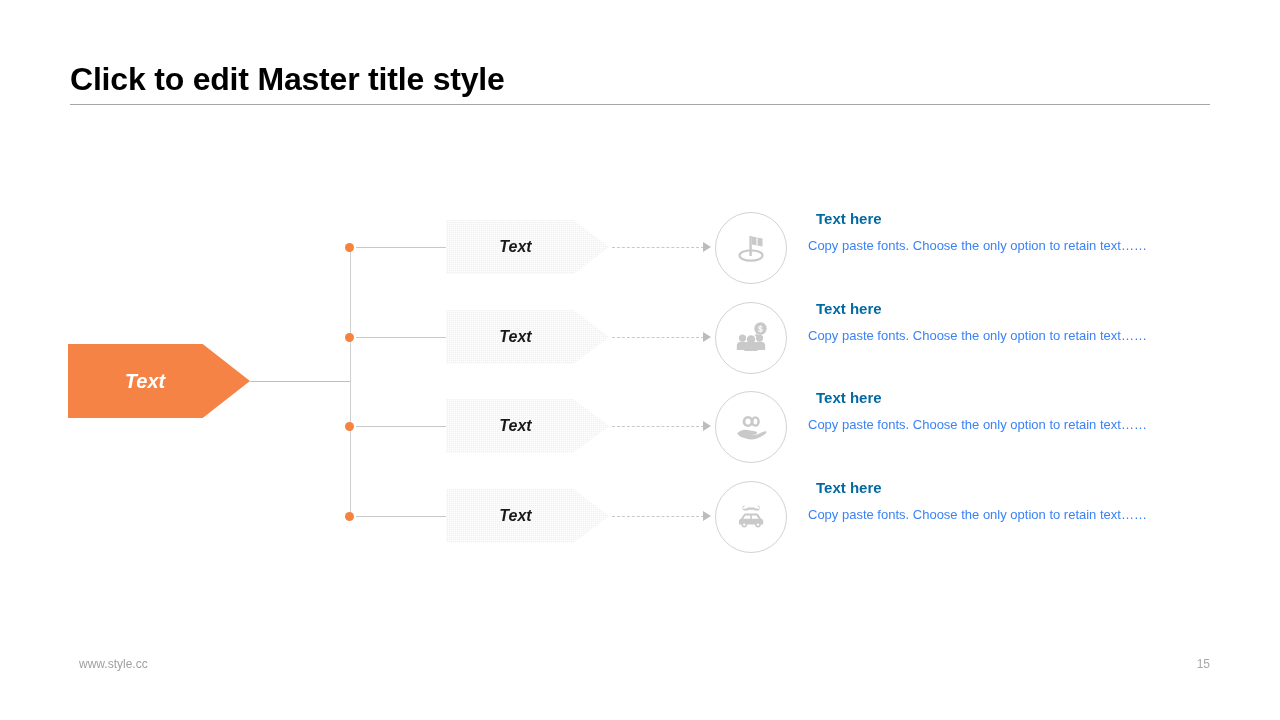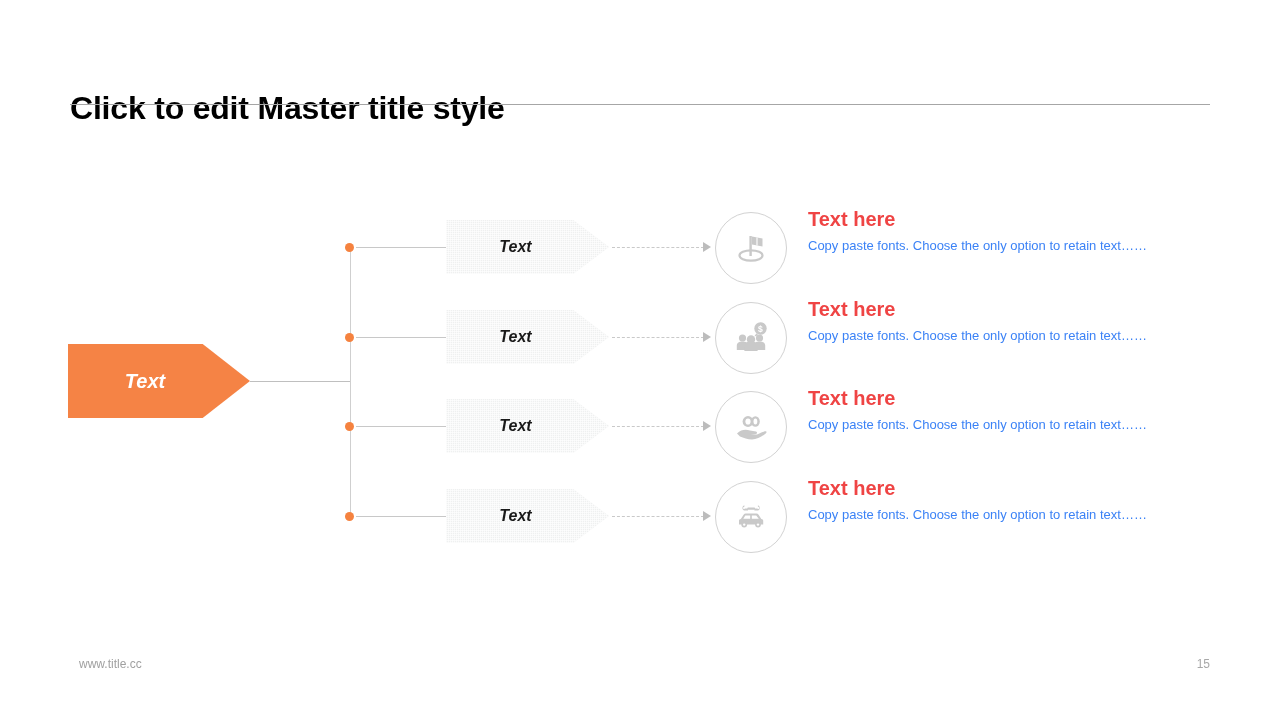--- a/index.html
+++ b/index.html
@@ -22,21 +22,20 @@
     height: 720px;
     background: #ffffff;
   }
 
   
   .title-block {
     position: absolute;
     left: 70px;
     top: 58px;
     width: 1140px;
-    margin-top: 29px;
   }
   .slide-title {
     font-size: 32px;
     font-weight: bold;
     color: #000000;
     letter-spacing: -0.2px;
     line-height: 42px;
     white-space: nowrap;
   }
   .title-rule {
@@ -187,25 +186,25 @@
   }
 
   
   .text-col {
     position: absolute;
     left: 808px;
     top: 5px;
     width: 420px;
   }
   .text-head {
-    font-size: 20px;
+    font-size: 15px;
     font-weight: bold;
-    color: #ef4444;
+    color: #0369a1;
     line-height: 24px;
-    margin: 0 0 6px 0;
+    margin: 0 0 6px 8px;
   }
   .text-body {
     font-size: 13px;
     color: #3b82f6;
     line-height: 17px;
     margin: 0;
     white-space: nowrap;
   }
 
   
@@ -369,16 +368,16 @@
       </div>
 
       <div class="text-col">
         <p class="text-head">Text here</p>
         <p class="text-body">Copy paste fonts. Choose the only option to retain text……</p>
       </div>
     </div>
 
   </div>
 
-  <div class="footer-url">www.title.cc</div>
+  <div class="footer-url">www.style.cc</div>
   <div class="page-number">15</div>
 
 </div>
 
 </body></html>

